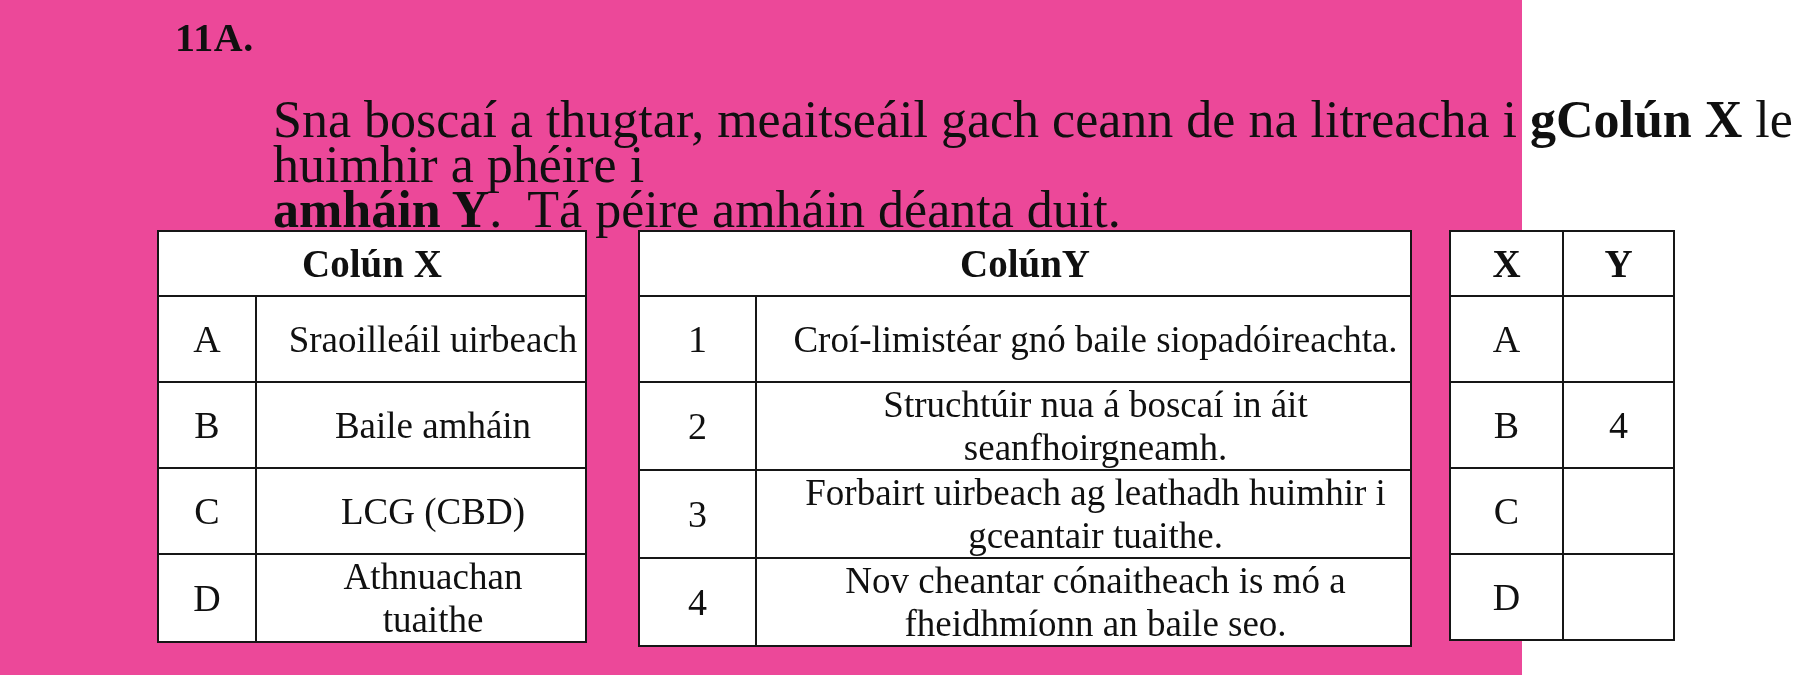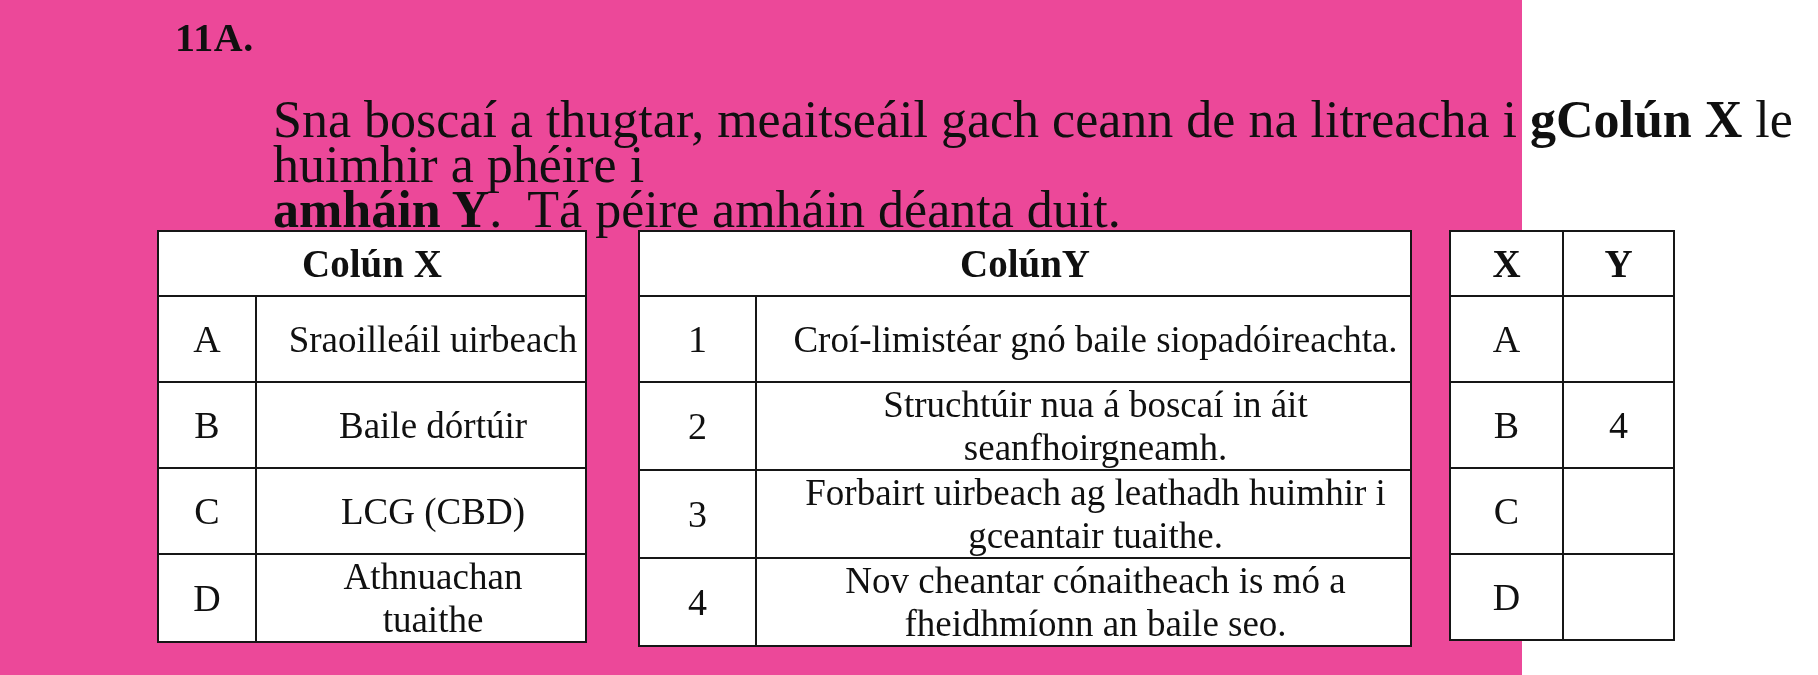--- a/index.html
+++ b/index.html
@@ -65,21 +65,21 @@
     <tbody>
         <tr class="hdr">
       <th class="head" colspan="2">Colún X</th>
     </tr>
     <tr class="row">
       <td class="key">A</td>
       <td class="txt nowrap">Sraoilleáil uirbeach</td>
     </tr>
     <tr class="row">
       <td class="key">B</td>
-      <td class="txt nowrap">Baile dórtúir</td>
+      <td class="txt nowrap">Baile amháin</td>
     </tr>
     <tr class="row">
       <td class="key">C</td>
       <td class="txt nowrap">LCG (CBD)</td>
     </tr>
     <tr class="row">
       <td class="key">D</td>
       <td class="txt"><span>Athnuachan</span><br><span>tuaithe</span></td>
     </tr>
   </tbody>

